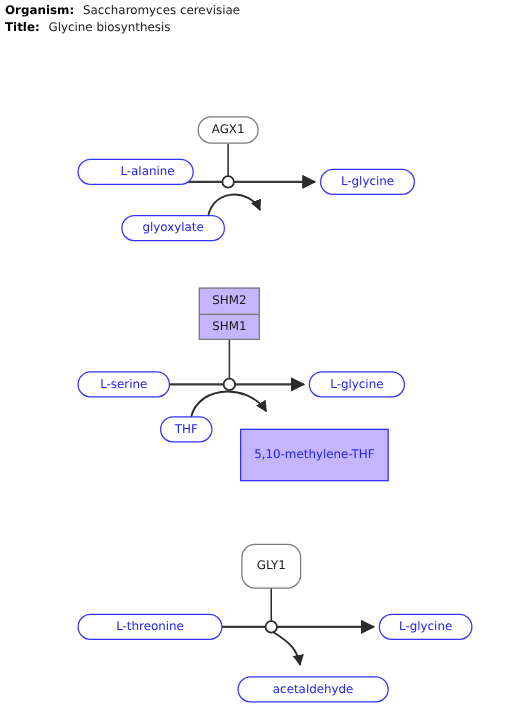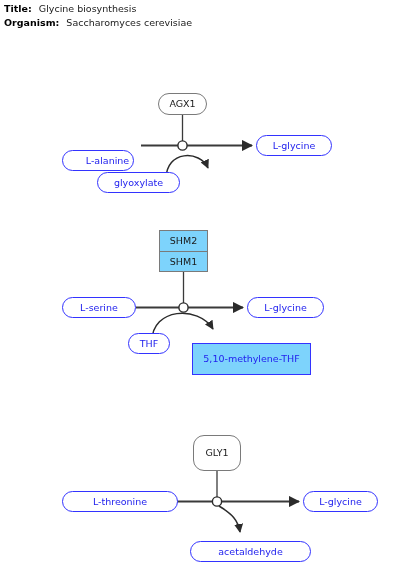--- a/index.html
+++ b/index.html
@@ -73,21 +73,21 @@
     color: #2222ee;
   }
   .enzyme {
     border: 1.2px solid #7a7a7a;
     color: #1a1a1a;
   }
   
   .stack {
     position: absolute;
     box-sizing: border-box;
-    background: #7dd3fc;
+    background: #c4b5fd;
     display: flex;
     flex-direction: column;
   }
   .stack.metabolite > .cell,
   .stack.enzyme > .cell {
     flex: 1 1 0;
     display: flex;
     align-items: center;
     justify-content: center;
     font-size: 9.5px;
@@ -100,26 +100,26 @@
   }
   .stack.enzyme > .cell + .cell {
     border-top: 1.2px solid #7a7a7a;
   }
 </style>
 </head>
 <body>
 
 <div id="header">
   <div class="hdr-row">
+    <span class="hdr-key">Organism:</span>
+    <span class="hdr-val">Saccharomyces cerevisiae</span>
+  </div>
+  <div class="hdr-row">
     <span class="hdr-key">Title:</span>
     <span class="hdr-val">Glycine biosynthesis</span>
-  </div>
-  <div class="hdr-row">
-    <span class="hdr-key">Organism:</span>
-    <span class="hdr-val">Saccharomyces cerevisiae</span>
   </div>
 </div>
 
 <div id="canvas">
 
   <svg id="wires" viewBox="0 0 407 579" width="407" height="579" xmlns="http://www.w3.org/2000/svg">
     <defs>
       <marker id="ah" viewBox="0 0 10 10" refX="9" refY="5" markerWidth="6" markerHeight="6" orient="auto-start-reverse">
         <path d="M 0 0 L 10 5 L 0 10 z" fill="#2b2b2b"></path>
       </marker>
@@ -148,21 +148,21 @@
       <line x1="159" y1="501.5" x2="299" y2="501.5" stroke="#3a3a3a" stroke-width="1.9" marker-end="url(#ah)"></line>
       <path d="M 219 506 C 232 514 238 520 240 532" fill="none" stroke="#2b2b2b" stroke-width="1.5" marker-end="url(#ah)"></path>
       <circle cx="217" cy="501.5" r="4.6" fill="#ffffff" stroke="#2b2b2b" stroke-width="1.4"></circle>
     </g>
   </svg>
 
   <div class="node enzyme" style="left:158px; top:93px; width:49px; height:22px;">
     <span>AGX1</span>
   </div>
 
-  <div class="node metabolite" style="left:62px; top:150px; width:72px; height:21px;padding-left:19px;">
+  <div class="node metabolite" style="left:62px; top:127px; width:93px; height:21px;padding-left:19px;">
     <span>L-alanine</span>
   </div>
 
   <div class="node metabolite" style="left:256px; top:135px; width:76px; height:21px;">
     <span>L-glycine</span>
   </div>
 
   <div class="node metabolite" style="left:97px; top:172px; width:83px; height:21px;">
     <span>glyoxylate</span>
   </div>
@@ -178,21 +178,21 @@
   </div>
 
   <div class="node metabolite" style="left:247px; top:297px; width:77px; height:21px;">
     <span>L-glycine</span>
   </div>
 
   <div class="node metabolite" style="left:128px; top:333px; width:42px; height:21px;">
     <span>THF</span>
   </div>
 
-  <div class="stack metabolite" style="left:192px; top:343px; width:119px; height:32px; border:1.2px solid #3333ff; color:#2222ee;">
+  <div class="stack metabolite" style="left:192px; top:343px; width:119px; height:42px; border:1.2px solid #3333ff; color:#2222ee;">
     <div class="cell">5,10-methylene-THF</div>
   </div>
 
   <div class="node enzyme" style="left:193px; top:435px; width:48px; height:36px;">
     <span>GLY1</span>
   </div>
 
   <div class="node metabolite" style="left:62px; top:491px; width:116px; height:21px;">
     <span>L-threonine</span>
   </div>

